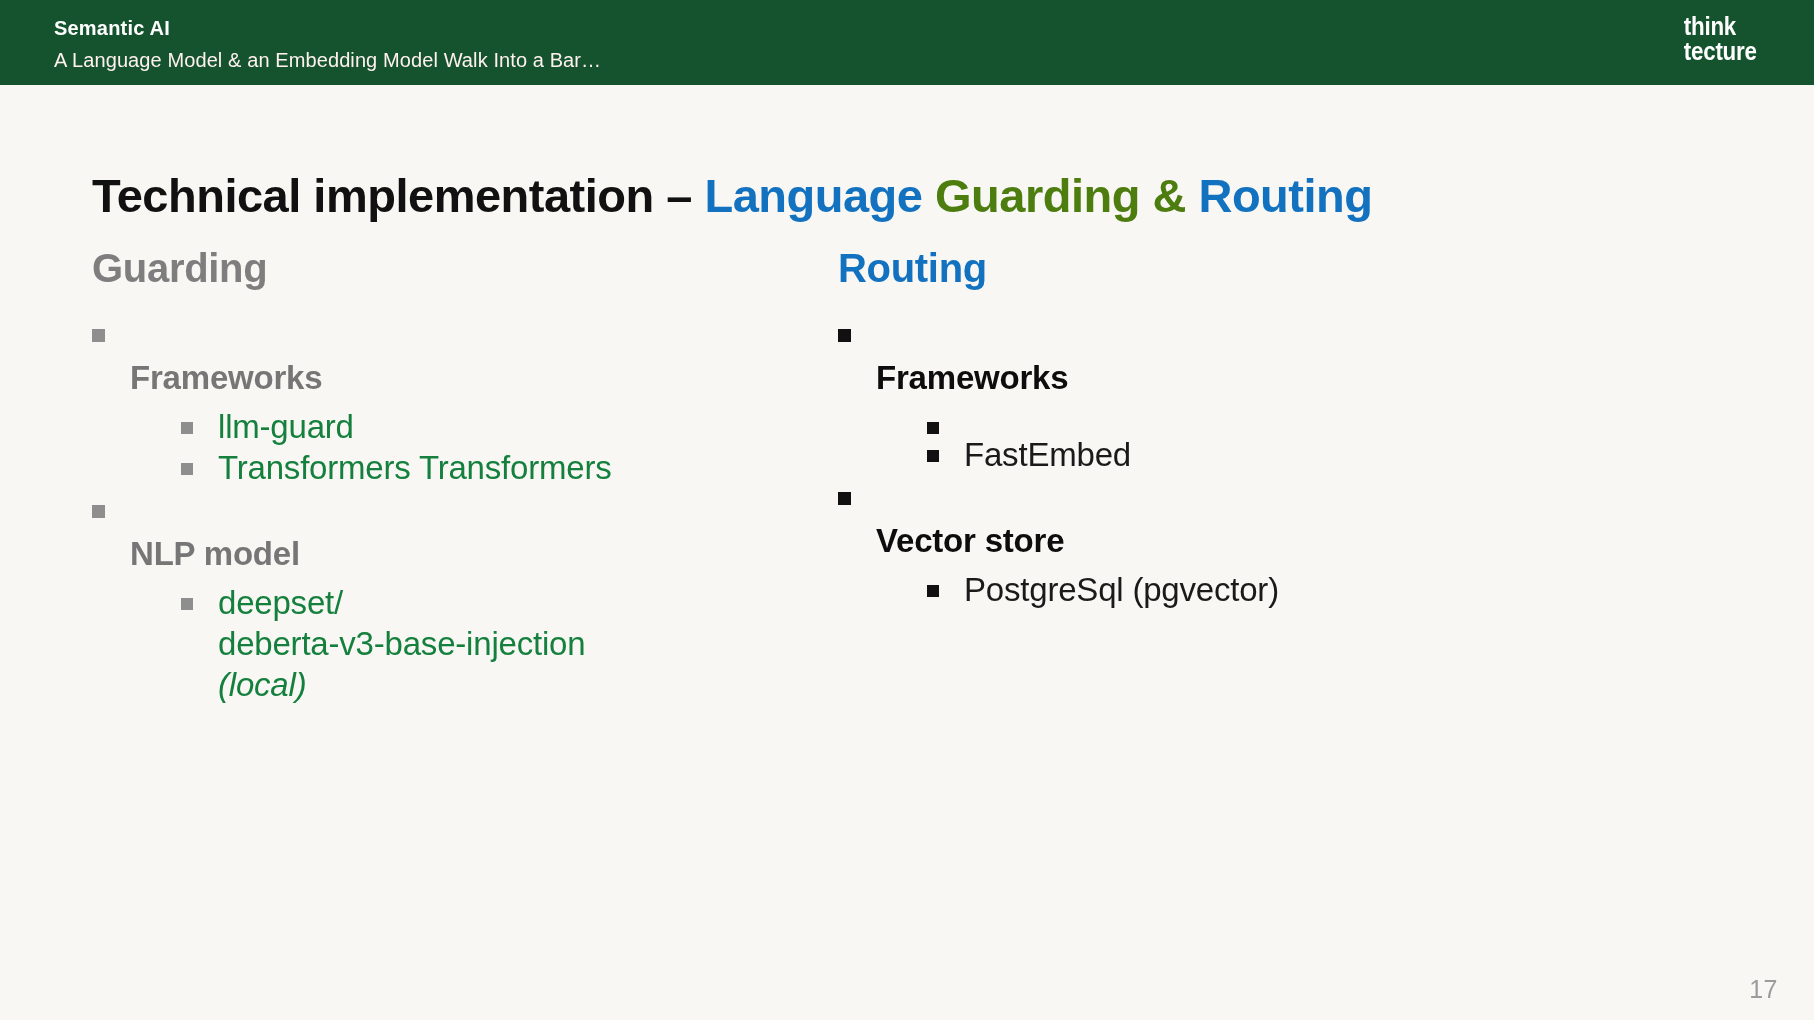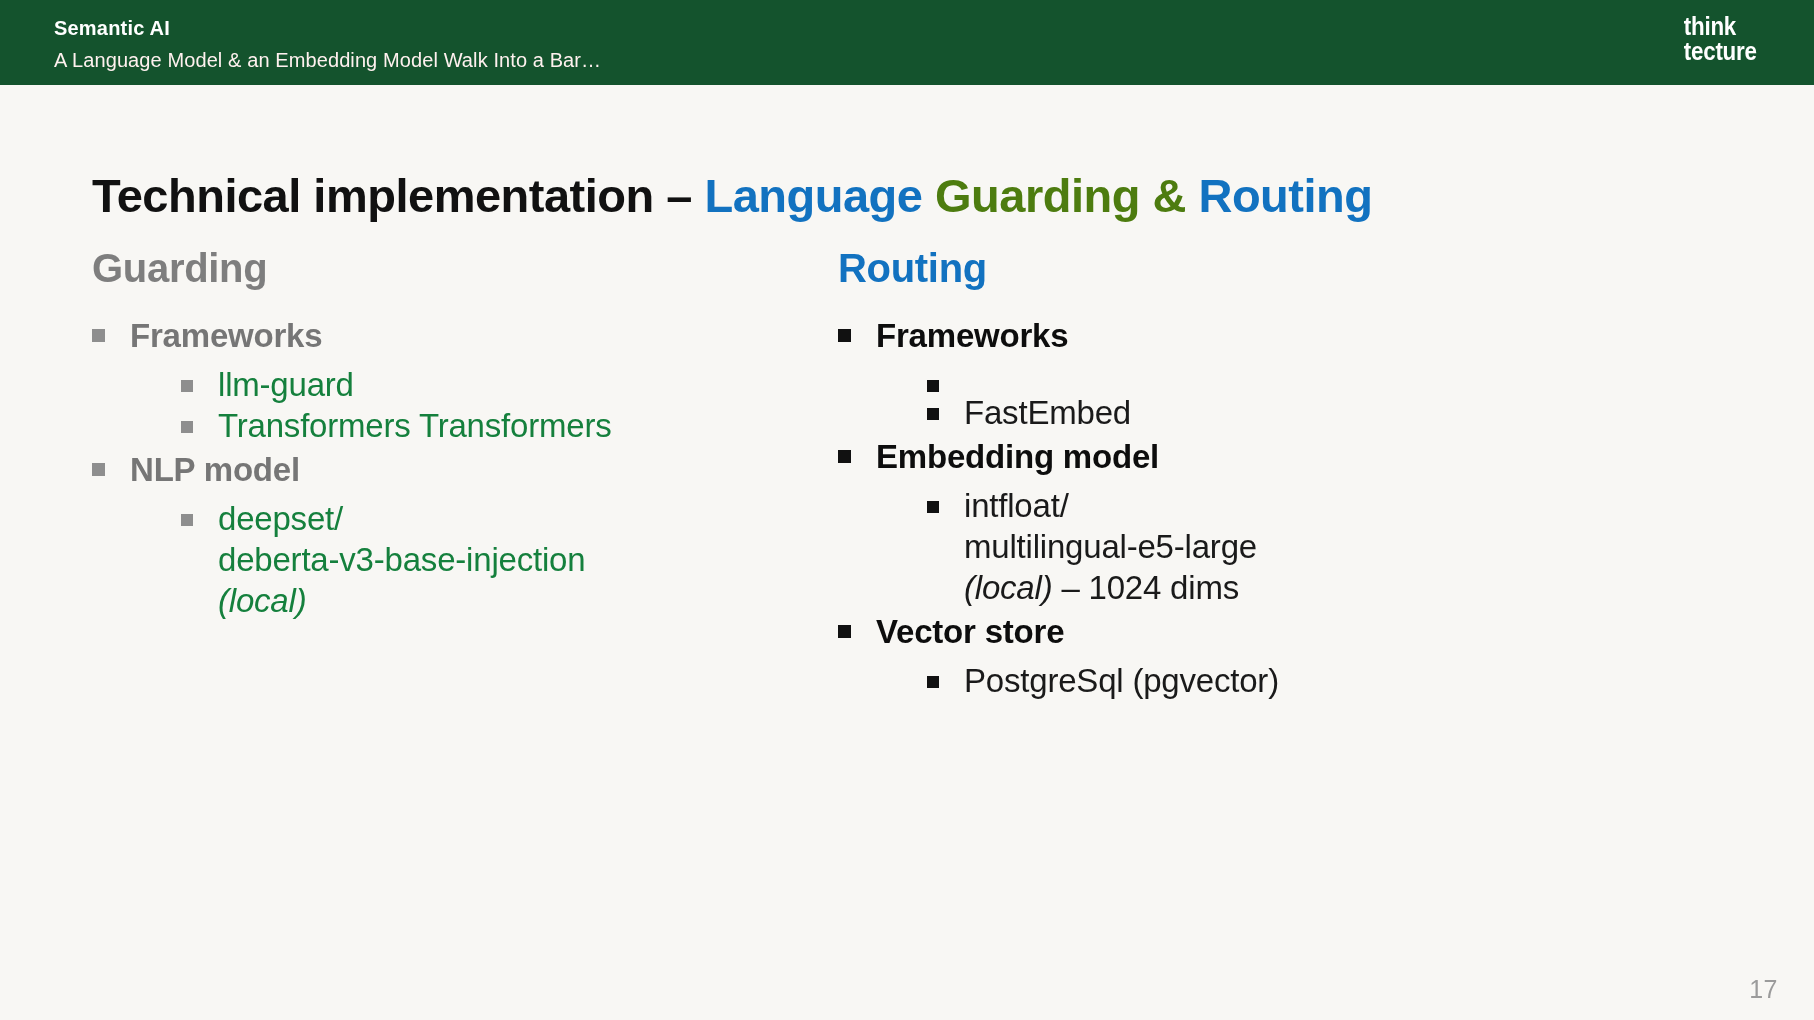--- a/index.html
+++ b/index.html
@@ -112,20 +112,21 @@
     margin-top: 17px;
     margin-right: 25px;
   }
   .bullet.sub { margin-top: 16px; width: 12px; height: 12px; }
 
   .item-l1 {
     font-size: 33px;
     font-weight: bold;
     line-height: 48px;
     letter-spacing: -0.2px;
+    margin-top: 42px;
   }
   .item-l2 {
     font-size: 33px;
     font-weight: 400;
     line-height: 41px;
     letter-spacing: -0.2px;
   }
   .sublist {
     list-style: none;
     margin: 4px 0 0 0;
@@ -228,36 +229,20 @@
         <li class="row">
           <span class="bullet sub c-dark"></span>
         </li>
         <li class="row">
           <span class="bullet sub c-dark"></span>
           <span class="item-l2 tone-dark-soft">FastEmbed</span>
         </li>
       </ul>
     </li>
 
-    <li class="group">
-      <div class="row">
-        <span class="bullet c-dark"></span>
-        <span class="item-l1 tone-dark-strong">Embedding model</span>
-      </div>
-      <ul class="sublist">
-        <li class="row">
-          <span class="bullet sub c-dark"></span>
-          <span class="item-l2 tone-dark-soft">
-            <span>intfloat/</span><br>
-            <span>multilingual-e5-large</span><br>
-            <span class="italic">(local)</span><span> – 1024 dims</span>
-          </span>
-        </li>
-      </ul>
-    </li>
 
     <li class="group">
       <div class="row">
         <span class="bullet c-dark"></span>
         <span class="item-l1 tone-dark-strong">Vector store</span>
       </div>
       <ul class="sublist">
         <li class="row">
           <span class="bullet sub c-dark"></span>
           <span class="item-l2 tone-dark-soft">PostgreSql (pgvector)</span>

